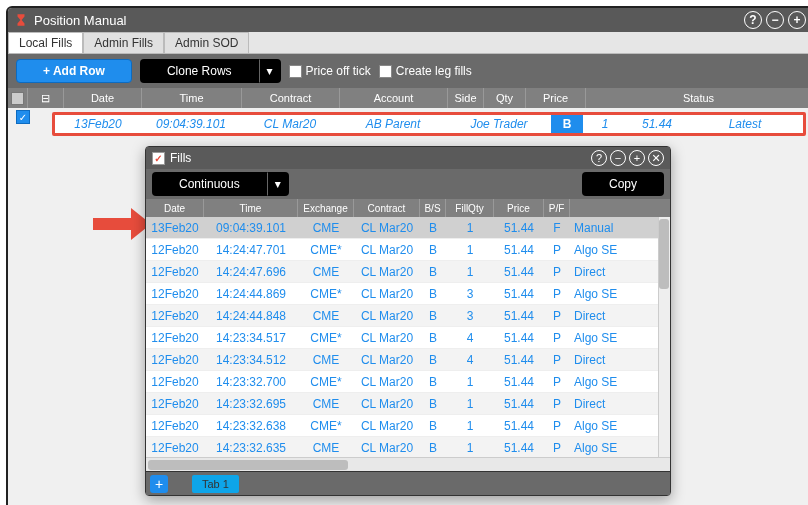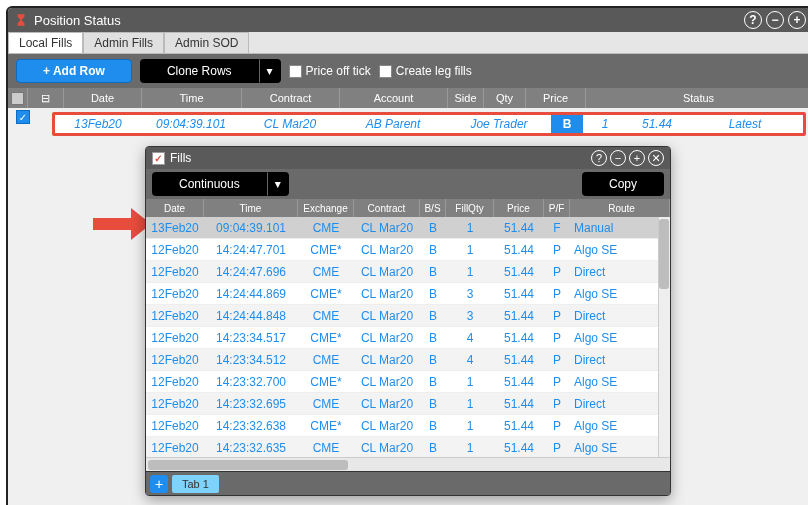--- a/index.html
+++ b/index.html
@@ -42,21 +42,21 @@
   .fr { display:flex; height:22px; align-items:center; border-bottom:1px solid #eee; }
   .fr:nth-child(odd){ background:#f3f3f3; }
   .fr.sel { background:#d0d0d0; }
   .fc { text-align:center; overflow:hidden; white-space:nowrap; }
   .scrollbar { position:absolute; right:0; top:0; width:12px; height:100%; background:#eee; border-left:1px solid #ccc; }
   .thumb { position:absolute; right:1px; top:2px; width:10px; height:70px; background:#bdbdbd; border-radius:3px; }
   .hscroll { height:14px; background:#e8e8e8; border-top:1px solid #ccc; position:relative; }
   .hthumb { position:absolute; left:2px; top:2px; height:10px; width:200px; background:#bdbdbd; border-radius:3px; }
   .fills-bottom { background:#6a6a6a; height:24px; display:flex; align-items:center; padding:0 4px; border-top:1px solid #333; }
   .addtab { width:18px; height:18px; background:#1f8ded; color:#fff; display:flex; align-items:center; justify-content:center; font-size:14px; border-radius:3px; margin-right:4px; cursor:pointer;}
-  .btab { background:#7dd3fc; color:#333; font-size:11px; height:18px; padding:0 10px; display:flex; align-items:center; border-radius:2px; cursor:pointer; }
+  .btab { background:#0ea5e9; color:#333; font-size:11px; height:18px; padding:0 10px; display:flex; align-items:center; border-radius:2px; cursor:pointer;margin-left:20px; }
 
   
   .arrow { position:absolute; left:85px; top:200px; width:60px; height:30px; }
   .arrow .shaft { position:absolute; left:0; top:10px; width:40px; height:12px; background:#e74c3c; }
   .arrow .head { position:absolute; left:38px; top:0; width:0; height:0; border-top:16px solid transparent; border-bottom:16px solid transparent; border-left:20px solid #e74c3c; }
 
   
   .w-chk{width:20px}.w-exp{width:36px}.w-date{width:78px}.w-time{width:100px}.w-con{width:98px}.w-acc{width:108px}.w-usr{width:104px}.w-side{width:36px}.w-qty{width:42px}.w-price{width:60px}.w-status{flex:1}
 
   
@@ -64,21 +64,21 @@
 </style>
 </head>
 <body>
 
 <div class="shell">
 
   <div class="pm-title">
     <svg class="hourglass" viewBox="0 0 24 24">
         <path fill="#e74c3c" d="M6 2h12v4l-5 6 5 6v4H6v-4l5-6-5-6z"></path>
       </svg>
-    <span>Position Status</span>
+    <span>Position Manual</span>
     <span class="spacer"></span>
     <span class="tbtn">?</span>
     <span class="tbtn">−</span>
     <span class="tbtn">+</span>
   </div>
 
   <div class="pm-tabs">
     <div class="pm-tab active">Local Fills</div>
     <div class="pm-tab">Admin Fills</div>
     <div class="pm-tab">Admin SOD</div>
@@ -157,21 +157,20 @@
     </div>
     <div class="fills-head">
       <div class="fh fw-date">Date</div>
       <div class="fh fw-time">Time</div>
       <div class="fh fw-ex">Exchange</div>
       <div class="fh fw-con">Contract</div>
       <div class="fh fw-bs">B/S</div>
       <div class="fh fw-q">FillQty</div>
       <div class="fh fw-pr">Price</div>
       <div class="fh fw-pf">P/F</div>
-      <div class="fh fw-rt">Route</div>
     </div>
     <div class="fills-body" id="fills-body">
       <div class="fr sel">
           <div class="fc fw-date">13Feb20</div>
           <div class="fc fw-time">09:04:39.101</div>
           <div class="fc fw-ex">CME</div>
           <div class="fc fw-con">CL Mar20</div>
           <div class="fc fw-bs">B</div>
           <div class="fc fw-q">1</div>
           <div class="fc fw-pr">51.44</div>

